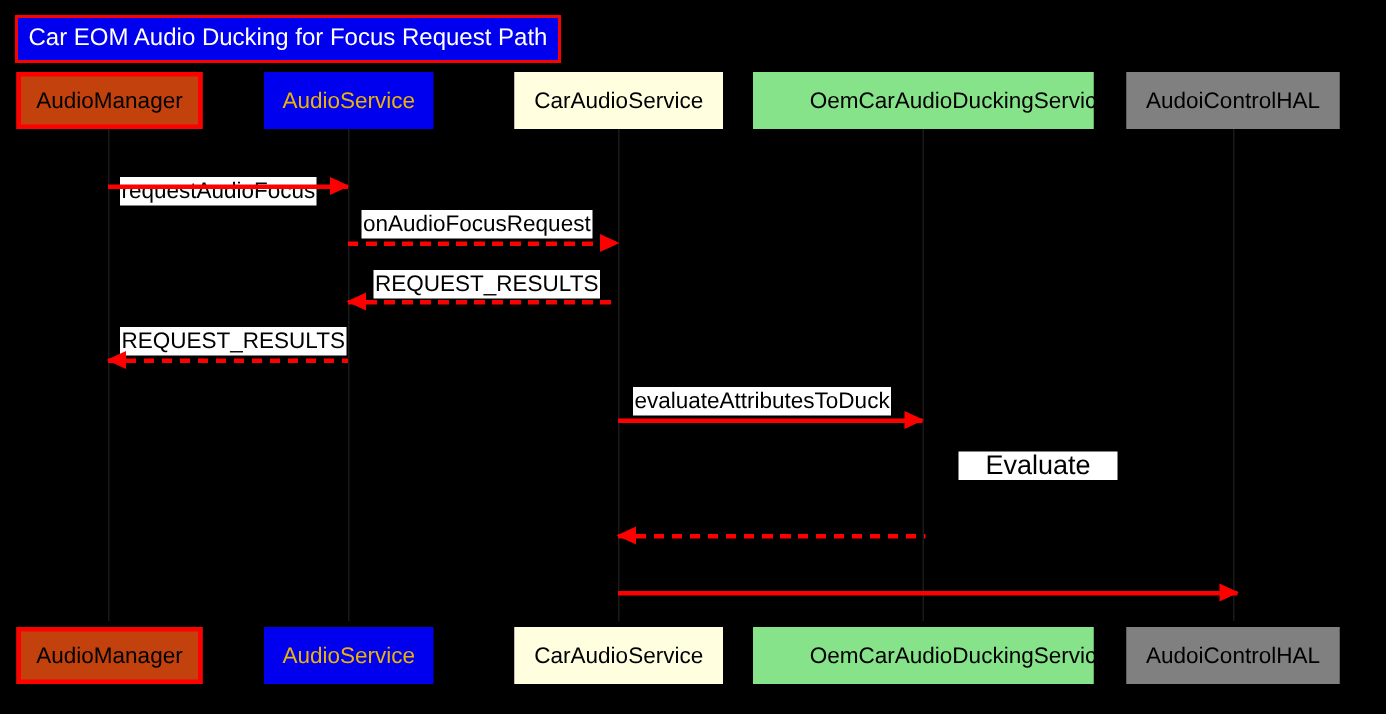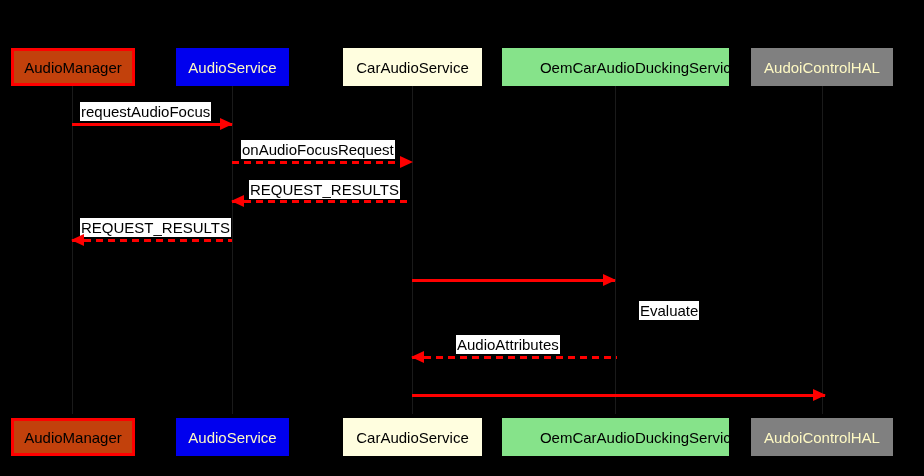--- a/index.html
+++ b/index.html
@@ -38,24 +38,24 @@
     position: absolute;
     box-sizing: border-box;
     display: flex;
     align-items: center;
     justify-content: center;
     font-size: 15px;
     white-space: nowrap;
     height: 38px;
   }
   .p-white  { background: #c2410c;  color: #000000; border: 3px solid #ff0000; }
-  .p-blue   { background: #0000ee;  color: #fef9c3; border: 0; }
+  .p-blue   { background: #0000ee;  color: #eab308; border: 0; }
   .p-cream  { background: #fffedf;  color: #000000; border: 1px solid #fffedf; text-align: center; }
   .p-green  { background: #86e38a;  color: #000000; border: 1px solid #86e38a; padding-left: 48px; }
-  .p-gray   { background: #808080;  color: #fef9c3; border: 1px solid #808080; }
+  .p-gray   { background: #808080;  color: #000000; border: 1px solid #808080; }
 
   
   .lifeline {
     position: absolute;
     width: 1px;
     background: #1a1a1a;
   }
 
   
   .msg {
@@ -101,31 +101,32 @@
     color: #000000;
     font-size: 15px;
     line-height: 19px;
     white-space: nowrap;
     padding: 0 1px;
   }
   .note-label {
     position: absolute;
     background: #ffffff;
     color: #000000;
-    font-size: 15px;
+    font-size: 18px;
     line-height: 19px;
     white-space: nowrap;
-    padding: 0 1px;
+    padding: 0 18px;
   }
 </style>
 </head>
 <body>
 
 <div id="stage">
 
+  <div class="diagram-title" style="left:10px; top:10px;">Car EOM Audio Ducking for Focus Request Path</div>
 
   <div class="lifeline" style="left:72px;  top:86px; height:328px;"></div>
   <div class="lifeline" style="left:232px; top:86px; height:328px;"></div>
   <div class="lifeline" style="left:412px; top:86px; height:328px;"></div>
   <div class="lifeline" style="left:615px; top:86px; height:328px;"></div>
   <div class="lifeline" style="left:822px; top:86px; height:328px;"></div>
 
   <div class="participant p-white" style="left:11px;  top:48px; width:124px;">
     <span>AudioManager</span>
   </div>
@@ -151,21 +152,21 @@
   <div class="participant p-cream" style="left:343px; top:418px; width:139px;">
     <span>CarAudioService</span>
   </div>
   <div class="participant p-green" style="left:502px; top:418px; width:227px;">
     <span>OemCarAudioDuckingService</span>
   </div>
   <div class="participant p-gray" style="left:751px; top:418px; width:142px;">
     <span>AudoiControlHAL</span>
   </div>
 
-  <div class="msg-label" style="left:80px; top:102px;">requestAudioFocus</div>
+  <div class="msg-label" style="left:80px; top:118px;">requestAudioFocus</div>
   <div class="msg solid" style="left:72px; top:122px; width:160px;">
     <div class="line"></div>
     <div class="arrowhead right"></div>
   </div>
 
   <div class="msg-label" style="left:241px; top:140px;">onAudioFocusRequest</div>
   <div class="msg dashed" style="left:232px; top:160px; width:180px;">
     <div class="line"></div>
     <div class="arrowhead right"></div>
   </div>
@@ -175,28 +176,28 @@
     <div class="line"></div>
     <div class="arrowhead left"></div>
   </div>
 
   <div class="msg-label" style="left:80px; top:218px;">REQUEST_RESULTS</div>
   <div class="msg dashed" style="left:72px; top:238px; width:160px;">
     <div class="line"></div>
     <div class="arrowhead left"></div>
   </div>
 
+  <div class="msg-label" style="left:422px; top:258px;">evaluateAttributesToDuck</div>
   <div class="msg solid" style="left:412px; top:278px; width:203px;">
     <div class="line"></div>
     <div class="arrowhead right"></div>
   </div>
 
   <div class="note-label" style="left:639px; top:301px;">Evaluate</div>
 
-  <div class="msg-label" style="left:456px; top:335px;">AudioAttributes</div>
   <div class="msg dashed" style="left:412px; top:355px; width:205px;">
     <div class="line"></div>
     <div class="arrowhead left"></div>
   </div>
 
   <div class="msg solid" style="left:412px; top:393px; width:413px;">
     <div class="line"></div>
     <div class="arrowhead right"></div>
   </div>
 

